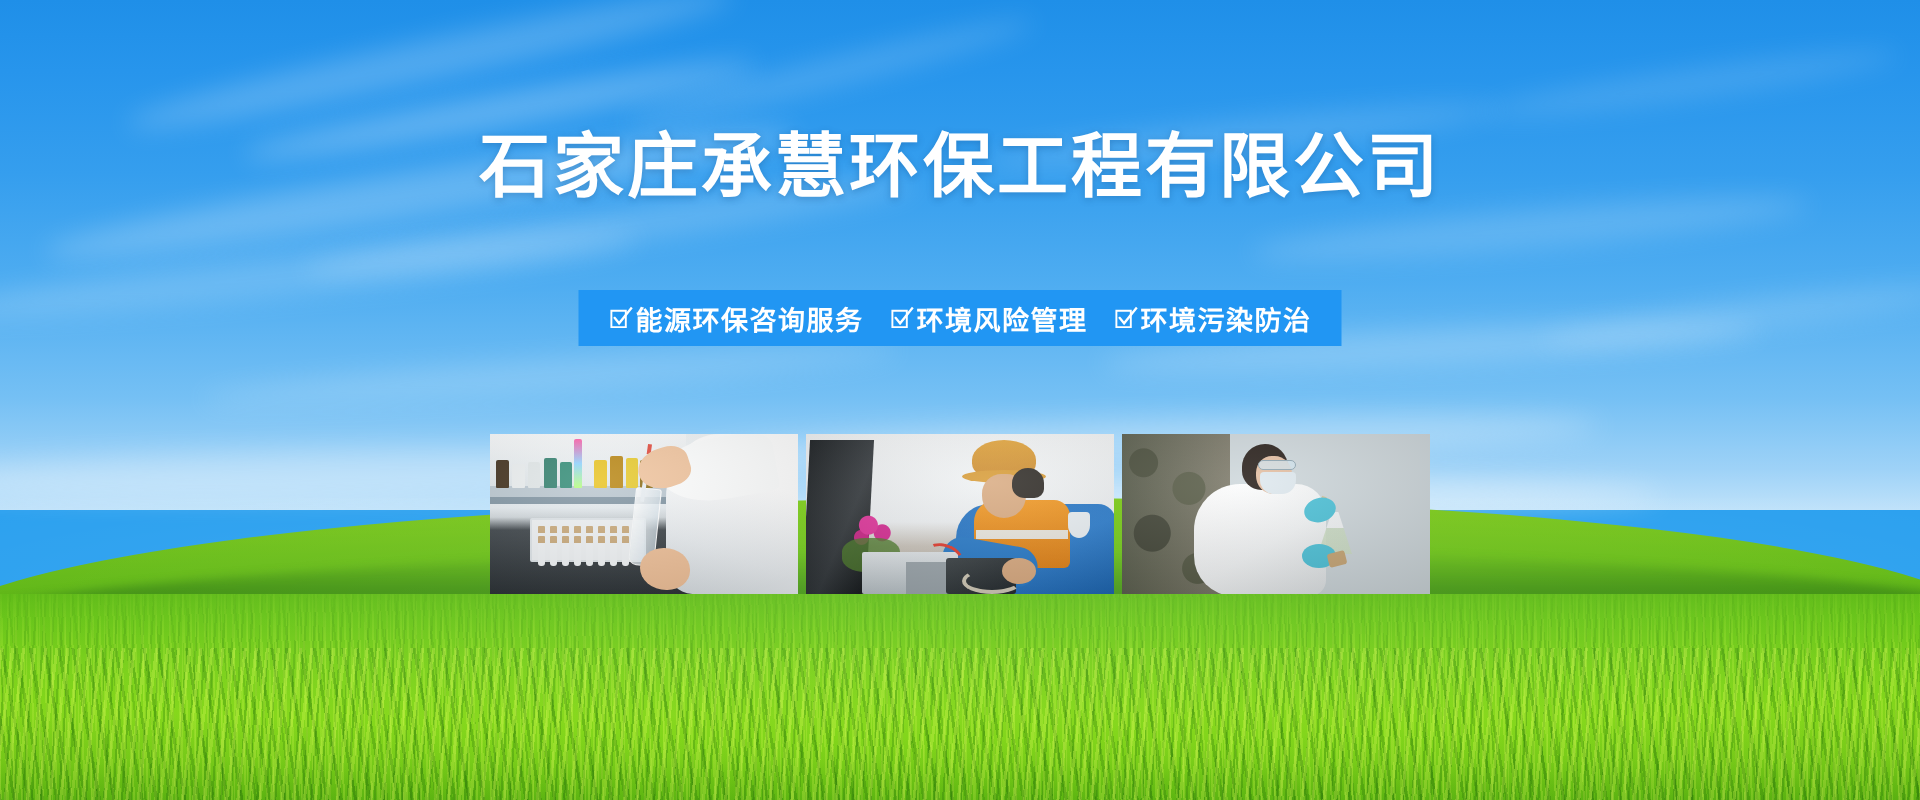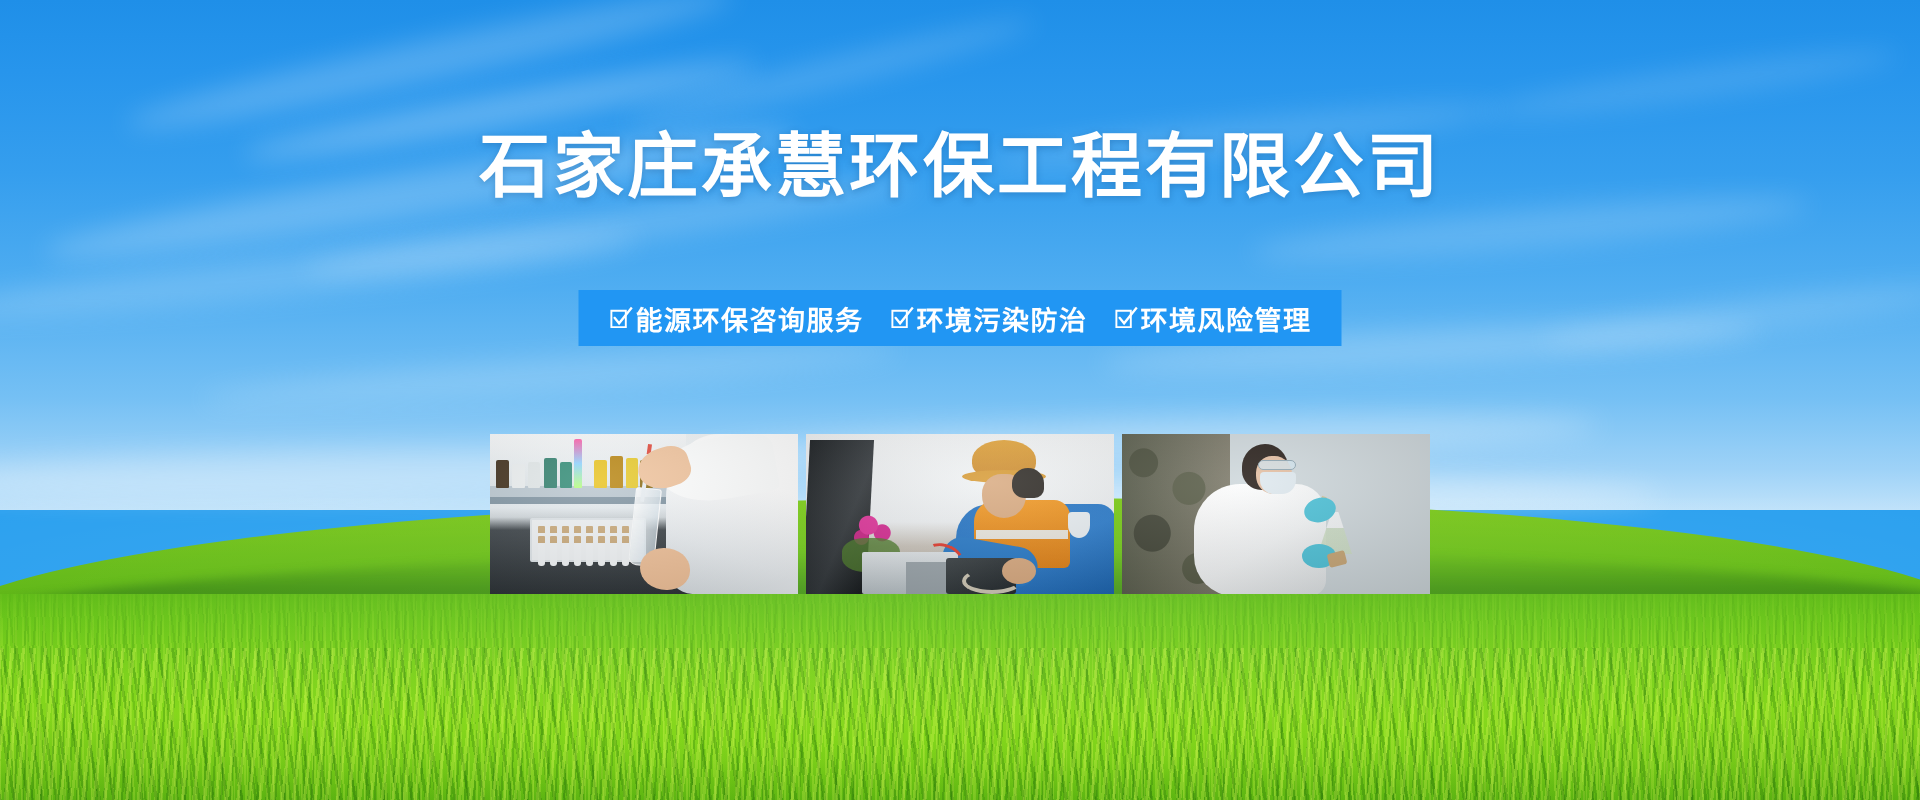--- a/index.html
+++ b/index.html
@@ -265,31 +265,31 @@
       <span>能源环保咨询服务</span>
     </div>
 
     <div class="tag-item">
       <span>
         <svg class="check-icon" viewBox="0 0 26 26" fill="none" aria-hidden="true">
           <path d="M3 5 H18 V22 H3 Z" stroke="#ffffff" stroke-width="2" fill="none"></path>
           <path d="M6.5 12.5 L11 18 L23.5 2.5" stroke="#ffffff" stroke-width="2.4" stroke-linecap="square" stroke-linejoin="miter" fill="none"></path>
         </svg>
       </span>
-      <span>环境污染防治</span>
+      <span>环境风险管理</span>
     </div>
 
     <div class="tag-item">
       <span>
         <svg class="check-icon" viewBox="0 0 26 26" fill="none" aria-hidden="true">
           <path d="M3 5 H18 V22 H3 Z" stroke="#ffffff" stroke-width="2" fill="none"></path>
           <path d="M6.5 12.5 L11 18 L23.5 2.5" stroke="#ffffff" stroke-width="2.4" stroke-linecap="square" stroke-linejoin="miter" fill="none"></path>
         </svg>
       </span>
-      <span>环境风险管理</span>
+      <span>环境污染防治</span>
     </div>
 
   </div>
 
   <div class="photo-strip">
 
     <div class="photo" title="实验室技术人员手持试管与滴管进行水样检测">
       <div class="p1-bg"></div>
       <div class="p1-cab"></div>
       <div class="p1-shelf"></div>

